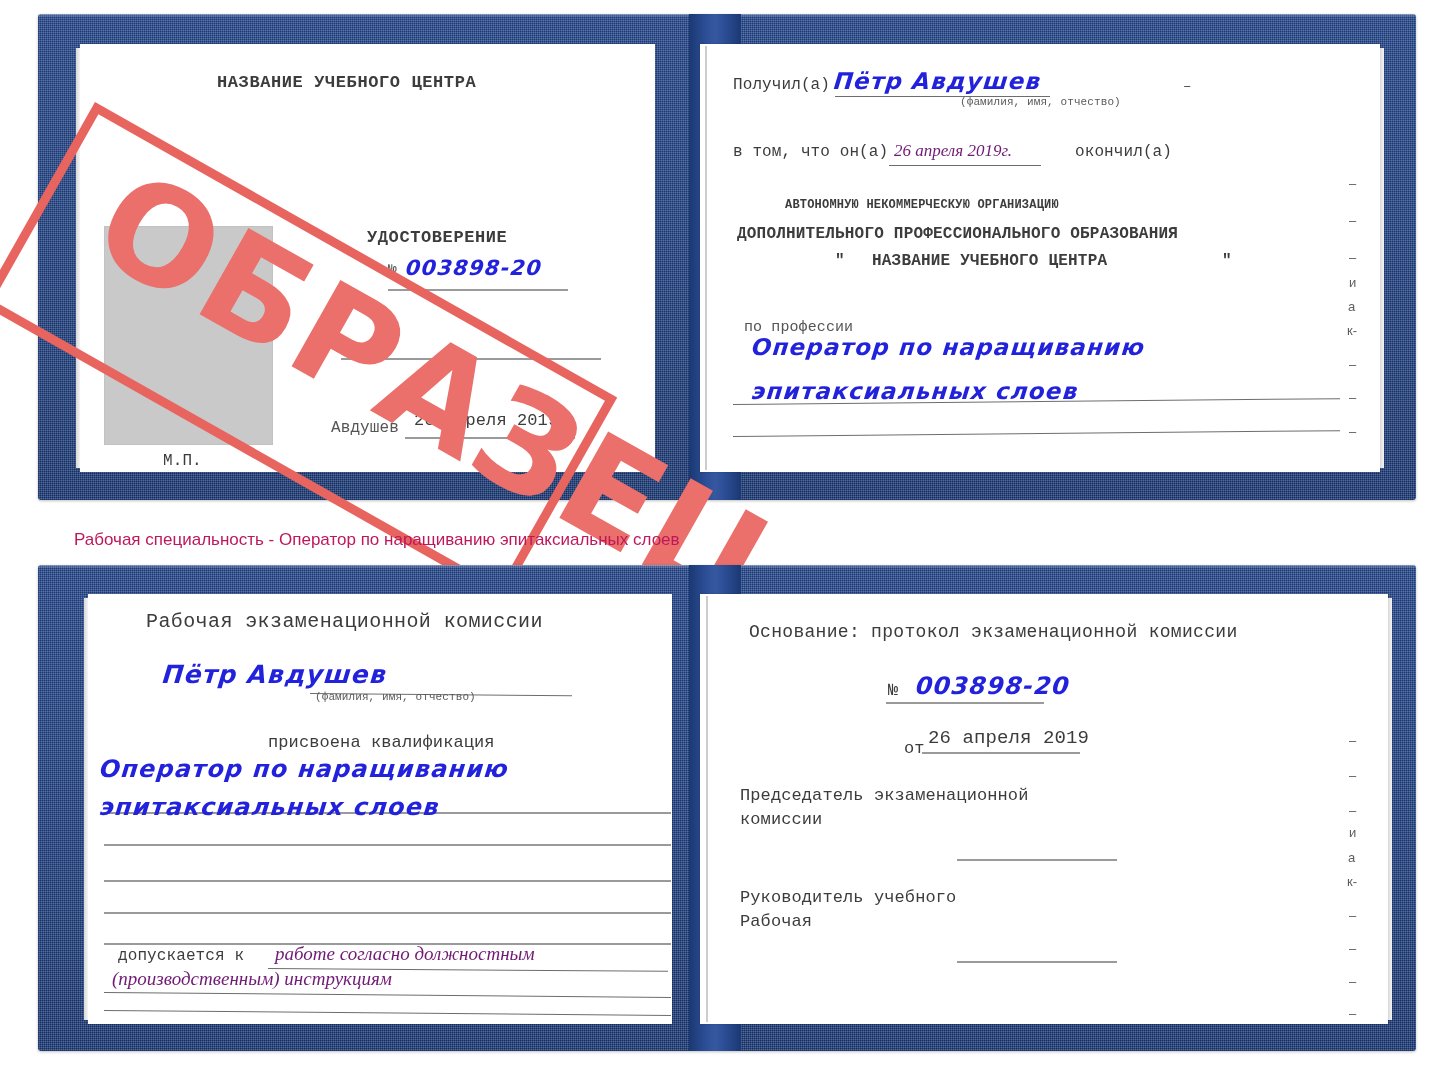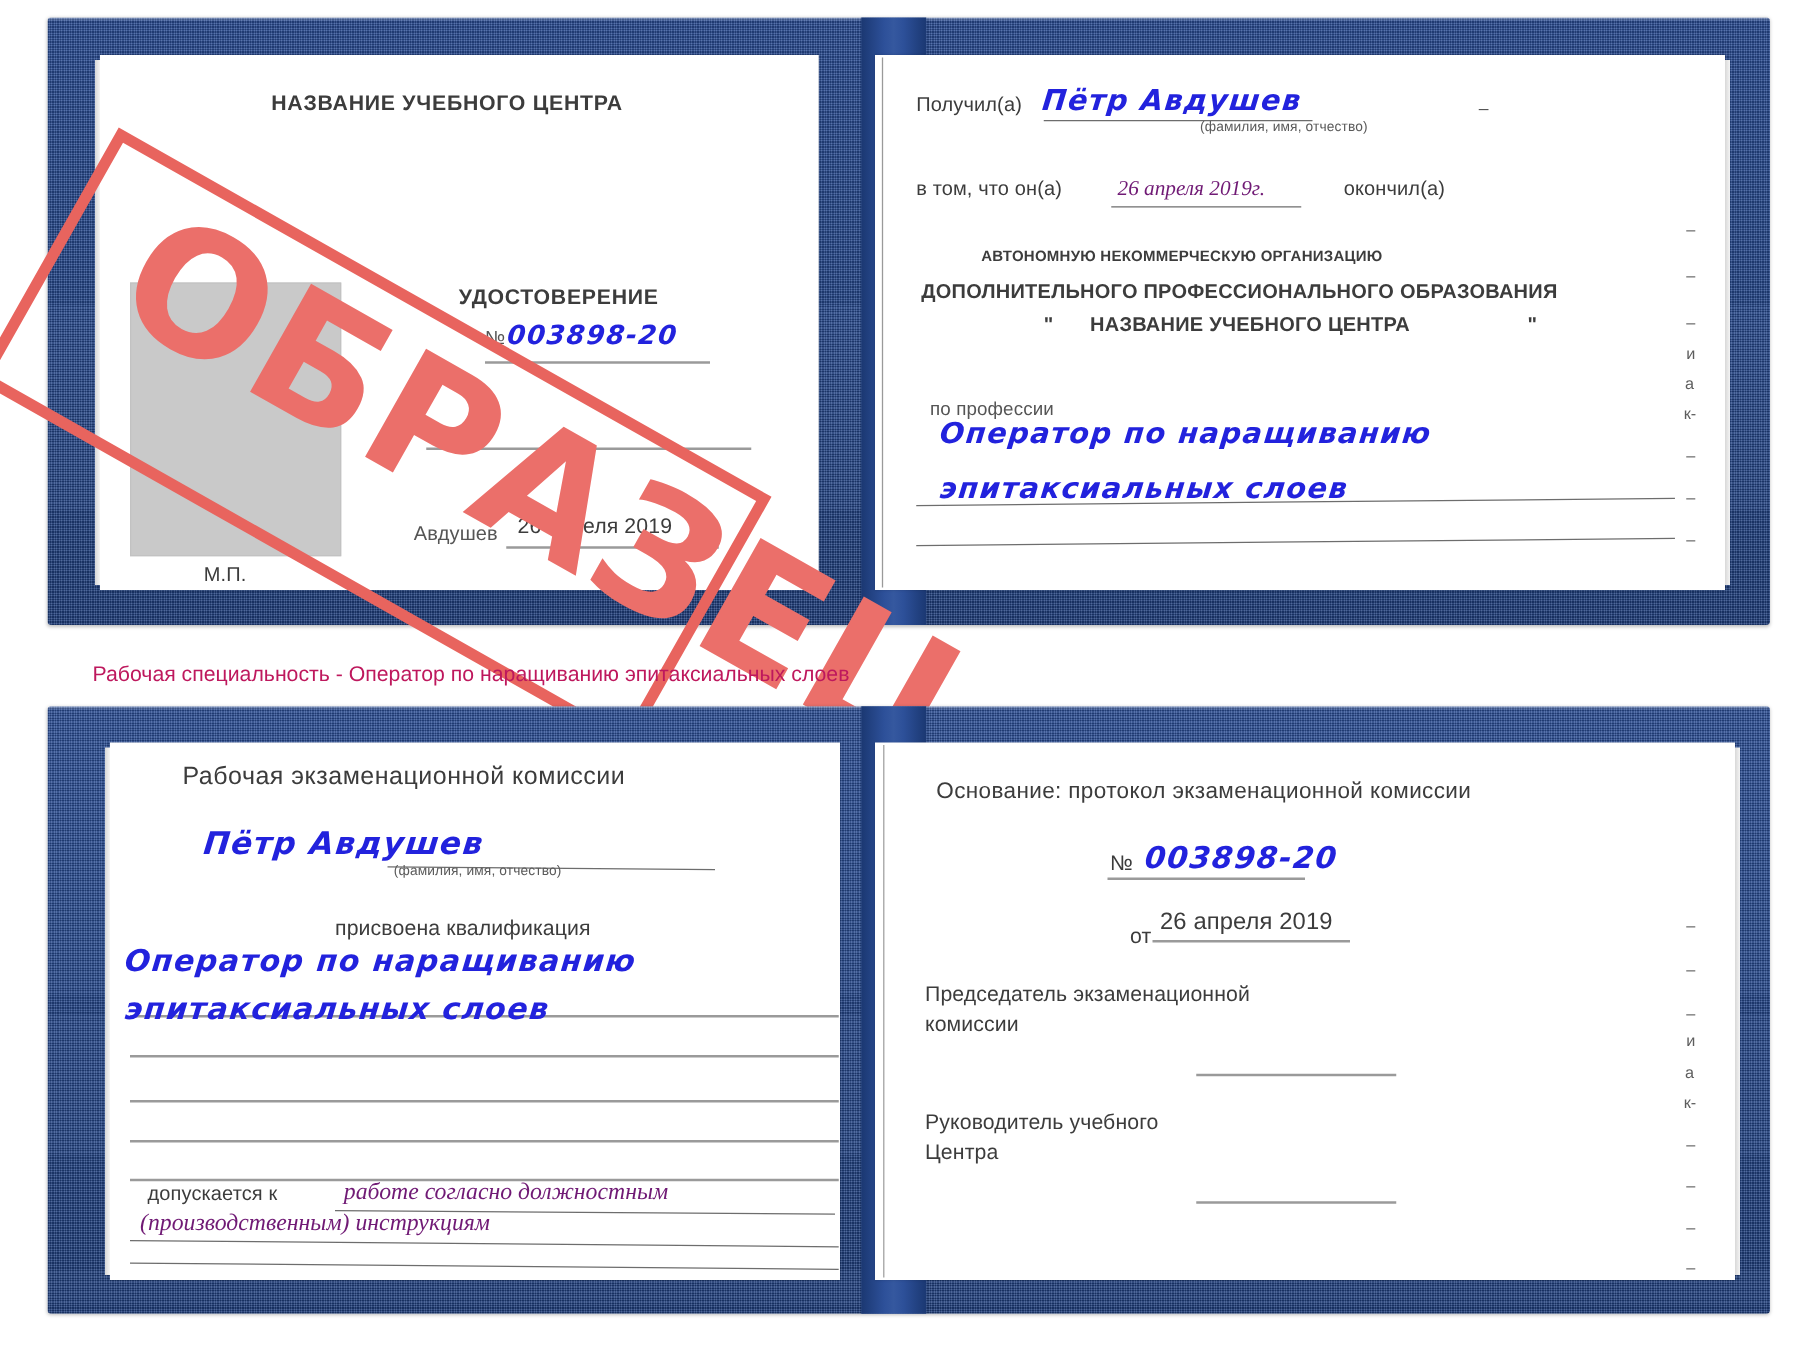--- a/index.html
+++ b/index.html
@@ -63,21 +63,21 @@
     position: absolute;
     width: 2px;
     background: linear-gradient(90deg, rgba(150,150,150,0.0), rgba(120,120,120,0.75), rgba(150,150,150,0.0));
   }
 
   
   .t {
     position: absolute;
     white-space: pre;
     color: #4a4a4a;
-    font-family: Liberation Sans, sans-serif;
+    font-family: Liberation Mono, monospace;
     letter-spacing: 0.1px;
   }
   .t.dark  { color: #3c3c3c; }
   .t.mid   { color: #555555; }
   .t.small { font-size: 11px; color: #5a5a5a; }
 
   
   .ink {
     position: absolute;
     white-space: pre;
@@ -280,21 +280,21 @@
 
 <div class="t dark" style="left:904px; top:739px; font-size:17px;">от</div>
 <div class="t dark" style="left:928px; top:727px; font-size:19px;">26 апреля 2019</div>
 <div class="rule" style="left:922px; top:752px; width:158px;"></div>
 
 <div class="t dark" style="left:740px; top:786px; font-size:17px;">Председатель экзаменационной</div>
 <div class="t dark" style="left:740px; top:810px; font-size:17px;">комиссии</div>
 <div class="rule" style="left:957px; top:859px; width:160px;"></div>
 
 <div class="t dark" style="left:740px; top:888px; font-size:17px;">Руководитель учебного</div>
-<div class="t dark" style="left:740px; top:912px; font-size:17px;">Центра</div>
+<div class="t dark" style="left:740px; top:912px; font-size:17px;">Рабочая</div>
 <div class="rule" style="left:957px; top:961px; width:160px;"></div>
 
 <div class="edge-frag" style="left:1349px; top:733px;">–</div>
 <div class="edge-frag" style="left:1349px; top:768px;">–</div>
 <div class="edge-frag" style="left:1349px; top:803px;">–</div>
 <div class="edge-frag" style="left:1349px; top:825px;">и</div>
 <div class="edge-frag" style="left:1348px; top:850px;">а</div>
 <div class="edge-frag" style="left:1347px; top:874px;">к-</div>
 <div class="edge-frag" style="left:1349px; top:908px;">–</div>
 <div class="edge-frag" style="left:1349px; top:941px;">–</div>

